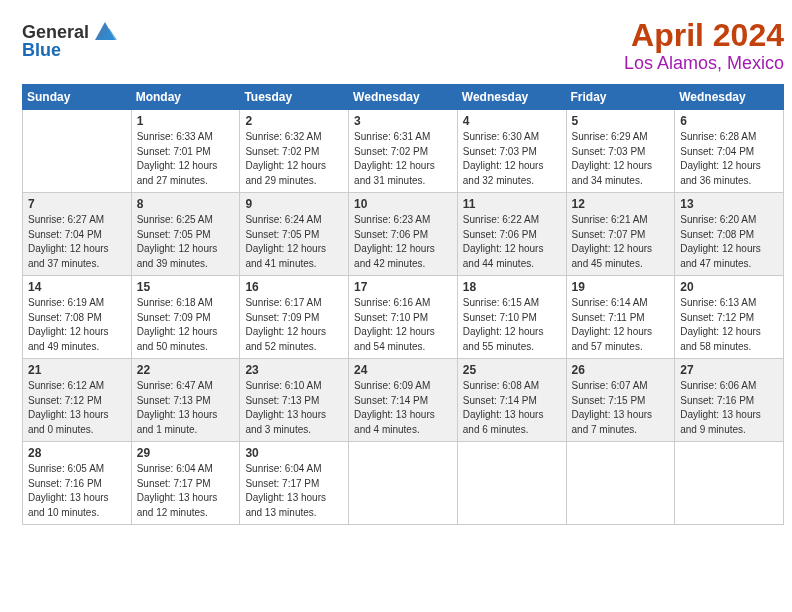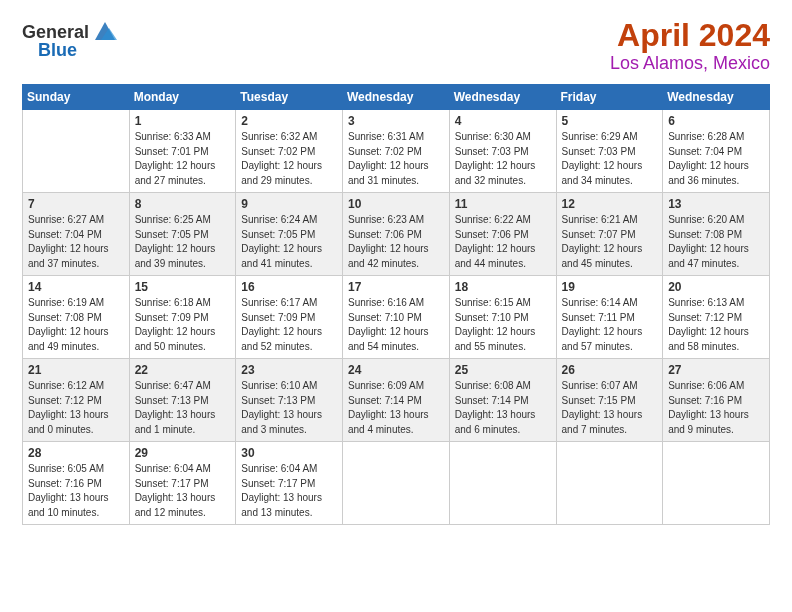--- a/index.html
+++ b/index.html
@@ -6,21 +6,21 @@
     body {
       width: 792px;
       height: 612px;
       font-family: Arial, sans-serif;
       background: #fff;
       overflow: hidden;
     }
     .page {
       width: 792px;
       height: 612px;
-      padding: 18px 22px 12px 22px;
+      padding: 18px 8px 12px 22px;
       position: relative;
     }
     .header {
       display: flex;
       justify-content: space-between;
       align-items: flex-start;
       margin-bottom: 10px;
     }
     .logo {
       display: flex;
@@ -101,21 +101,21 @@
   <div class="header">
     <div class="logo">
       <div style="display:flex;flex-direction:column;align-items:flex-start;">
         <div style="display:flex;align-items:center;">
           <span class="logo-text-general">General</span>
           <svg class="logo-icon" viewBox="0 0 28 28" xmlns="http://www.w3.org/2000/svg">
             <polygon points="4,22 14,4 24,22" fill="#1a6bb5" opacity="0.85"></polygon>
             <polygon points="10,22 18,10 26,22" fill="#2a8fd4" opacity="0.7"></polygon>
           </svg>
         </div>
-        <span class="logo-text-blue" style="margin-top:-6px;margin-left:16px;">Blue</span>
+        <span class="logo-text-blue" style="margin-top:-6px;margin-left:0px;">Blue</span>
       </div>
     </div>
     <div class="title-area">
       <div class="month-year">April 2024</div>
       <div class="location">Los Alamos, Mexico</div>
     </div>
   </div>
 
   <table class="calendar">
     <thead>

